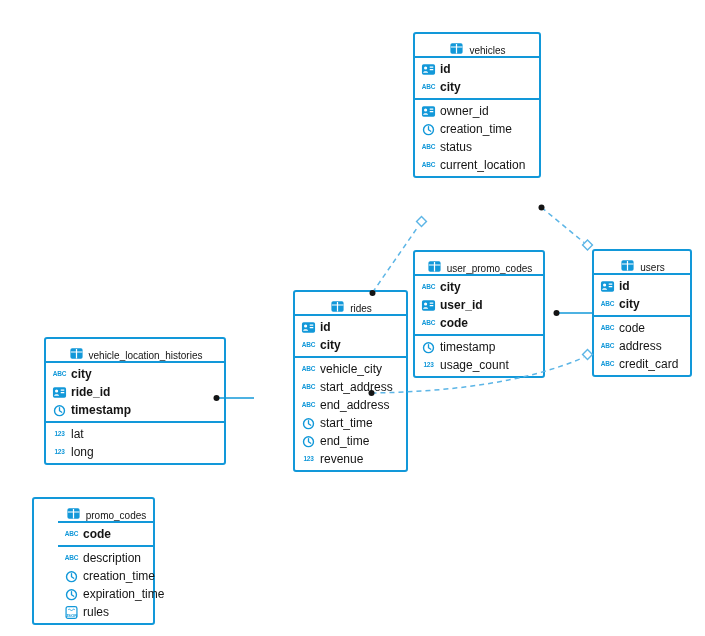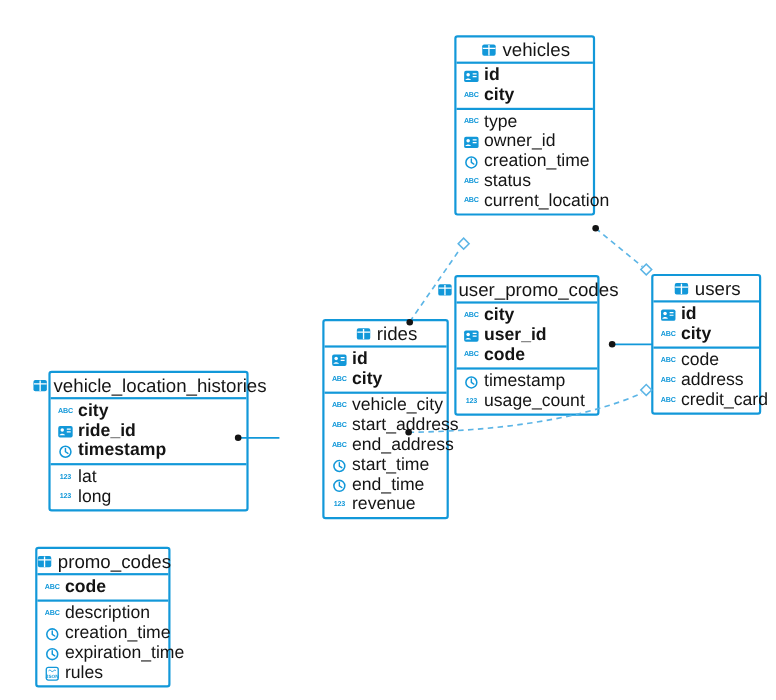--- a/index.html
+++ b/index.html
@@ -6,31 +6,31 @@
     --blue:#1298d9;
     --lineblue:#5cb5e6;
     --ink:#141414;
   }
   *{box-sizing:border-box;margin:0;padding:0;}
   html,body{background:#ffffff;}
   .canvas{position:relative;width:705px;height:636px;background:#fff;
           font-family:"Liberation Sans",sans-serif;overflow:hidden;}
   .tbl{position:absolute;background:#fff;border:2px solid var(--blue);
        border-radius:3px;z-index:2;}
-  .hd{height:24px;display:flex;align-items:center;justify-content:center;
+  .hd{height:24px;display:flex;align-items:flex-end;justify-content:center;
       gap:4px;border-bottom:2px solid var(--blue);padding:0 4px;
-      font-size:17px;color:var(--ink);white-space:nowrap;}
+      font-size:10px;color:var(--ink);white-space:nowrap;}
   .sec{padding:2px 0;}
   .sec.pk{border-bottom:2px solid var(--blue);}
   .sec.pk .nm{font-weight:bold;}
   .r{height:18px;display:flex;align-items:center;padding:0 5px;white-space:nowrap;}
   .ic{width:17px;flex:none;display:flex;align-items:center;justify-content:center;
       color:var(--blue);}
   .glyph{font-size:6.5px;font-weight:800;letter-spacing:-0.2px;line-height:1;}
-  .nm{font-size:16px;color:var(--ink);margin-left:3px;}
+  .nm{font-size:12px;color:var(--ink);margin-left:3px;}
   .ttl{line-height:1;}
   .overlay{position:absolute;left:0;top:0;z-index:3;pointer-events:none;}
   .conn-dashed{stroke:var(--lineblue);stroke-width:1.5;fill:none;stroke-dasharray:5 4;}
   .conn-solid{stroke:var(--blue);stroke-width:1.5;fill:none;}
   .dot{fill:var(--ink);stroke:none;}
   .diamond{fill:#fff;stroke:var(--lineblue);stroke-width:1.4;}
   .defs-hidden{position:absolute;width:0;height:0;overflow:hidden;}
 </style>
 </head>
 <body>
@@ -79,24 +79,20 @@
           </span>
         <span class="nm">id</span>
       </div>
       <div class="r">
         <span class="ic glyph">ABC</span>
         <span class="nm">city</span>
       </div>
     </div>
     <div class="sec">
       <div class="r">
-        <span class="ic glyph">ABC</span>
-        <span class="nm">type</span>
-      </div>
-      <div class="r">
         <span class="ic">
             <svg viewBox="0 0 16 16" width="15" height="15">
               <use href="#i-card"></use>
             </svg>
           </span>
         <span class="nm">owner_id</span>
       </div>
       <div class="r">
         <span class="ic">
             <svg viewBox="0 0 16 16" width="15" height="15">
@@ -293,21 +289,21 @@
         <span class="ic glyph">123</span>
         <span class="nm">lat</span>
       </div>
       <div class="r">
         <span class="ic glyph">123</span>
         <span class="nm">long</span>
       </div>
     </div>
   </div>
 
-  <div class="tbl" style="left:32px;top:497px;width:123px;">
+  <div class="tbl" style="left:32px;top:497px;width:123px;padding-left:24px;">
     <div class="hd">
       <span class="ic">
           <svg viewBox="0 0 16 16" width="15" height="15">
             <use href="#i-table"></use>
           </svg>
         </span>
       <span class="ttl">promo_codes</span>
     </div>
     <div class="sec pk">
       <div class="r">

